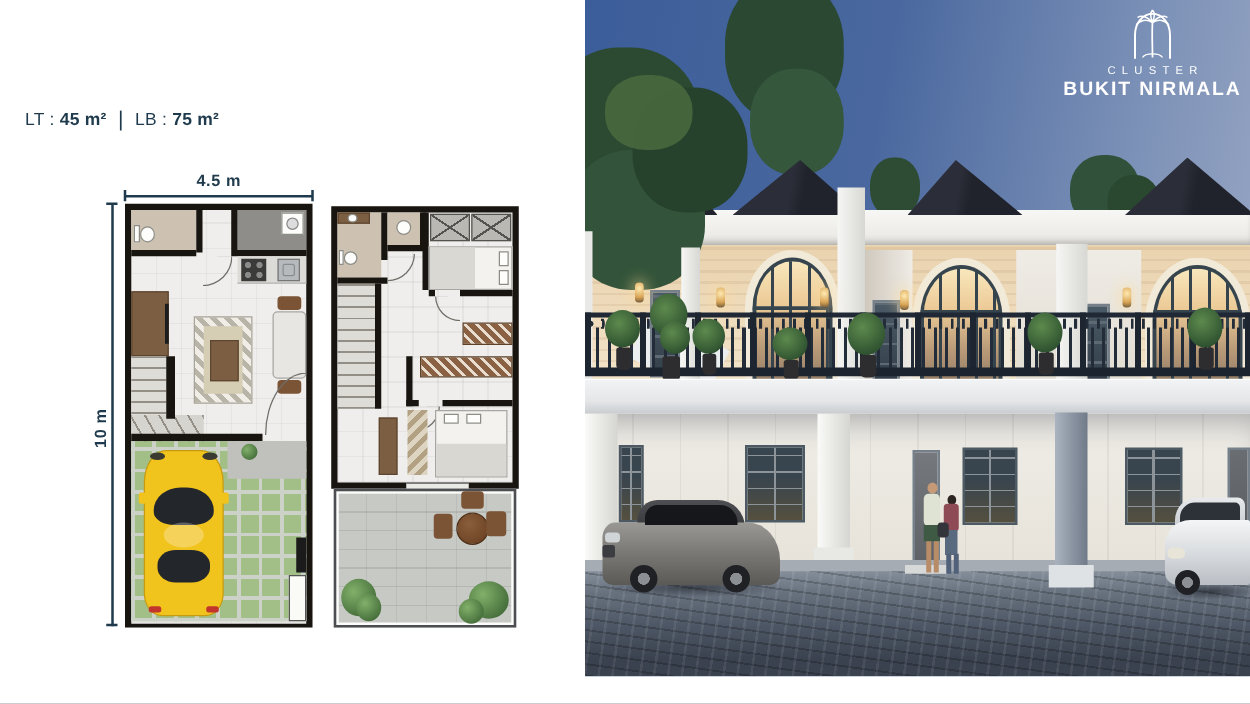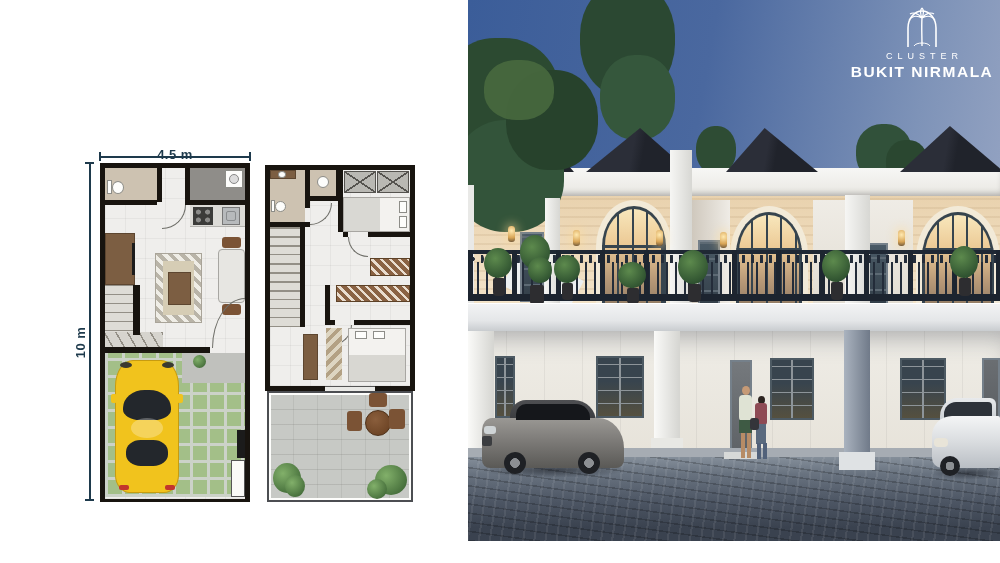--- a/index.html
+++ b/index.html
@@ -72,22 +72,27 @@
   .brand-name { font-size:15.5px; font-weight:700; letter-spacing:1.5px; margin-top:2px; white-space:nowrap;}
 </style>
 </head>
 <body>
 
 <div class="canvas">
 
   <section class="abs" style="left:0;top:0;width:460px;height:563px;">
 
 
-
-    <div class="dimlabel" style="left:100px;top:147px;width:150px;">4.5 m</div>
+    <div class="area-line">
+      <span>LT :</span>
+      <b>45 m²</b><span class="area-sep">|</span><span>LB :</span>
+      <b>75 m²</b>
+    </div>
+
+    <div class="dimlabel" style="left:100px;top:137px;width:150px;">4.5 m</div>
     <div class="dimline" style="left:100px;top:156px;width:150px;height:2px;"></div>
     <div class="dimline" style="left:99px;top:152px;width:2px;height:9px;"></div>
     <div class="dimline" style="left:249px;top:152px;width:2px;height:9px;"></div>
 
     <div class="dimlabel" style="left:56px;top:335px;width:48px;transform:rotate(-90deg);">10 m</div>
     <div class="dimline" style="left:89px;top:163px;width:2px;height:338px;"></div>
     <div class="dimline" style="left:85px;top:162px;width:9px;height:2px;"></div>
     <div class="dimline" style="left:85px;top:499px;width:9px;height:2px;"></div>
 
     <div class="plan" style="left:100px;top:163px;width:150px;height:339px;border-bottom-width:3px;">

